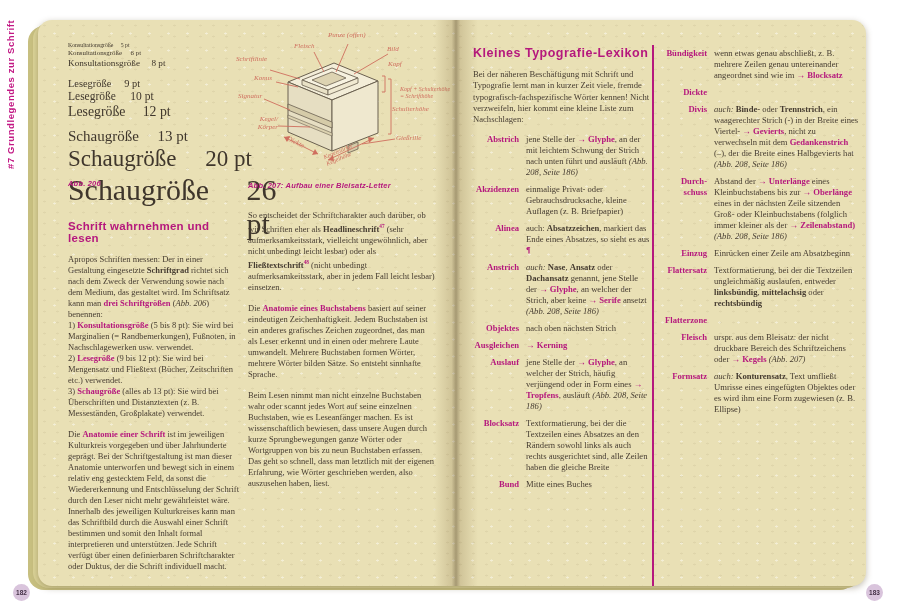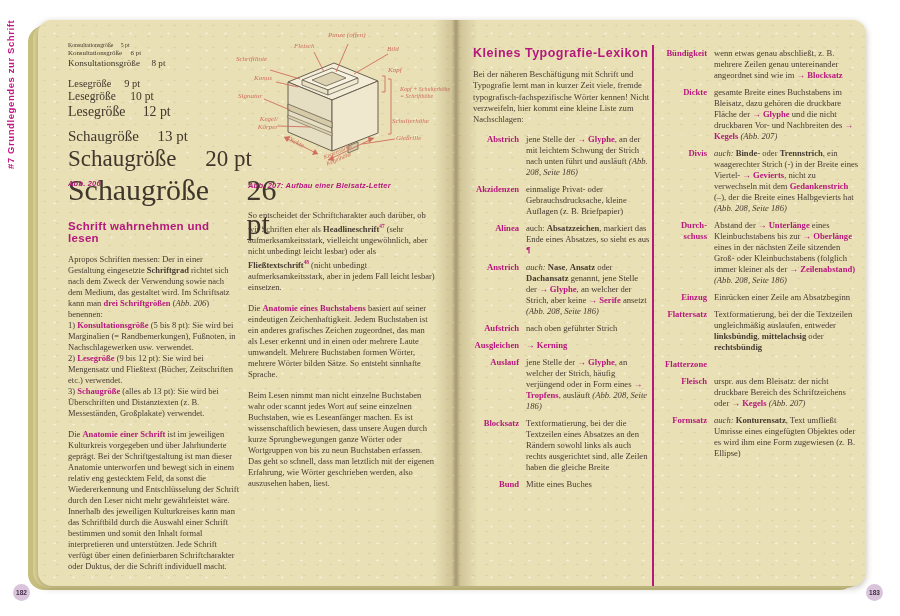--- a/index.html
+++ b/index.html
@@ -54,23 +54,23 @@
   .diagram svg { position:absolute; inset:0; overflow:visible; }
   .dlabel { position:absolute; color:#cf6e5e; font-style:italic; font-size:7px;
     line-height:1.12; white-space:pre-line; }
   .dl-punze {left:92px; top:0;}
   .dl-fleisch {left:58px; top:11px;}
   .dl-bild {left:151px; top:14px;}
   .dl-schriftlinie {left:0px; top:24px;}
   .dl-konus {left:18px; top:43px;}
   .dl-signatur {left:2px; top:61px;}
   .dl-kegel {left:10px; top:84px; text-align:right; width:32px;}
-  .dl-kopf {left:152px; top:35px;}
+  .dl-kopf {left:152px; top:29px;}
   .dl-kopfschulter {left:164px; top:54px; width:58px; font-size:6px;}
-  .dl-schulter {left:156px; top:74px;margin-top:12px;}
+  .dl-schulter {left:156px; top:74px;}
   .dl-giessrille {left:160px; top:103px;}
   .dl-dickte {left:50px; top:107px; transform:rotate(26deg);}
   .dl-kegelstaerke {left:88px; top:116px; transform:rotate(-23deg); font-size:6.2px;}
 
   
   .lp-col { position:absolute; color:#463c31; }
   .lp-col1 { left:30px;  top:200px; width:172px; }
   .lp-col2 { left:210px; top:190px; width:188px; }
   .col-heading { color:#b5187d; font-family:"Liberation Sans", sans-serif; font-weight:bold;
     font-size:11.5px; letter-spacing:.3px; margin-bottom:10px; }
@@ -239,22 +239,22 @@
         </div>
         <div class="dl-entry">
           <div class="dl-term">Alinea</div>
           <div class="dl-def">auch: <span class="fmt-b">Absatzzeichen</span>, markiert das Ende eines Absatzes, so sieht es aus <span class="fmt-m">¶</span></div>
         </div>
         <div class="dl-entry">
           <div class="dl-term">Anstrich</div>
           <div class="dl-def"><span class="fmt-i">auch:</span> <span class="fmt-b">Nase</span>, <span class="fmt-b">Ansatz</span> oder <span class="fmt-b">Dachansatz</span> genannt, jene Stelle der <span class="fmt-m">→ Glyphe</span>, an welcher der Strich, aber keine <span class="fmt-m">→ Serife</span> ansetzt <span class="fmt-i">(Abb. 208, Seite 186)</span></div>
         </div>
         <div class="dl-entry">
-          <div class="dl-term">Aufstrich</div>
-          <div class="dl-def">nach oben geführter Strich</div>
+          <div class="dl-term">Objektes</div>
+          <div class="dl-def">nach oben nächsten Strich</div>
         </div>
         <div class="dl-entry">
           <div class="dl-term">Ausgleichen</div>
           <div class="dl-def"><span class="fmt-m">→ Kerning</span></div>
         </div>
         <div class="dl-entry">
           <div class="dl-term">Auslauf</div>
           <div class="dl-def">jene Stelle der <span class="fmt-m">→ Glyphe</span>, an welcher der Strich, häufig verjüngend oder in Form eines <span class="fmt-m">→ Tropfens</span>, ausläuft <span class="fmt-i">(Abb. 208, Seite 186)</span></div>
         </div>
         <div class="dl-entry">
@@ -267,21 +267,20 @@
         </div>
       </div>
 
       <div class="rp-dl rp-dl2">
         <div class="dl-entry">
           <div class="dl-term">Bündigkeit</div>
           <div class="dl-def">wenn etwas genau abschließt, z. B. mehrere Zeilen genau untereinander angeordnet sind wie im <span class="fmt-m">→ Blocksatz</span></div>
         </div>
         <div class="dl-entry">
           <div class="dl-term">Dickte</div>
-          <div class="dl-def">gesamte Breite eines Buchstabens im Bleisatz, dazu gehören die druckbare Fläche der <span class="fmt-m">→ Glyphe</span> und die nicht druckbaren Vor- und Nachbreiten des <span class="fmt-m">→ Kegels</span> <span class="fmt-i">(Abb. 207)</span></div>
         </div>
         <div class="dl-entry">
           <div class="dl-term">Divis</div>
           <div class="dl-def"><span class="fmt-i">auch:</span> <span class="fmt-b">Binde-</span> oder <span class="fmt-b">Trennstrich</span>, ein waagerechter Strich (-) in der Breite eines Viertel- <span class="fmt-m">→ Gevierts</span>, nicht zu verwechseln mit dem <span class="fmt-m">Gedankenstrich</span> (–), der die Breite eines Halbgevierts hat <span class="fmt-i">(Abb. 208, Seite 186)</span></div>
         </div>
         <div class="dl-entry">
           <div class="dl-term">Durch-
 schuss</div>
           <div class="dl-def">Abstand der <span class="fmt-m">→ Unterlänge</span> eines Kleinbuchstabens bis zur <span class="fmt-m">→ Oberlänge</span> eines in der nächsten Zeile sitzenden Groß- oder Kleinbuchstabens (folglich immer kleiner als der <span class="fmt-m">→ Zeilenabstand)</span> <span class="fmt-i">(Abb. 208, Seite 186)</span></div>
         </div>

